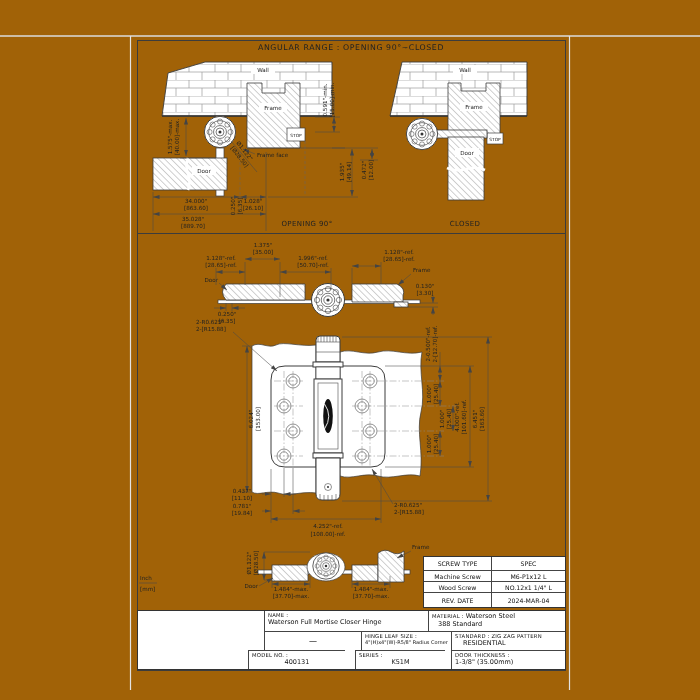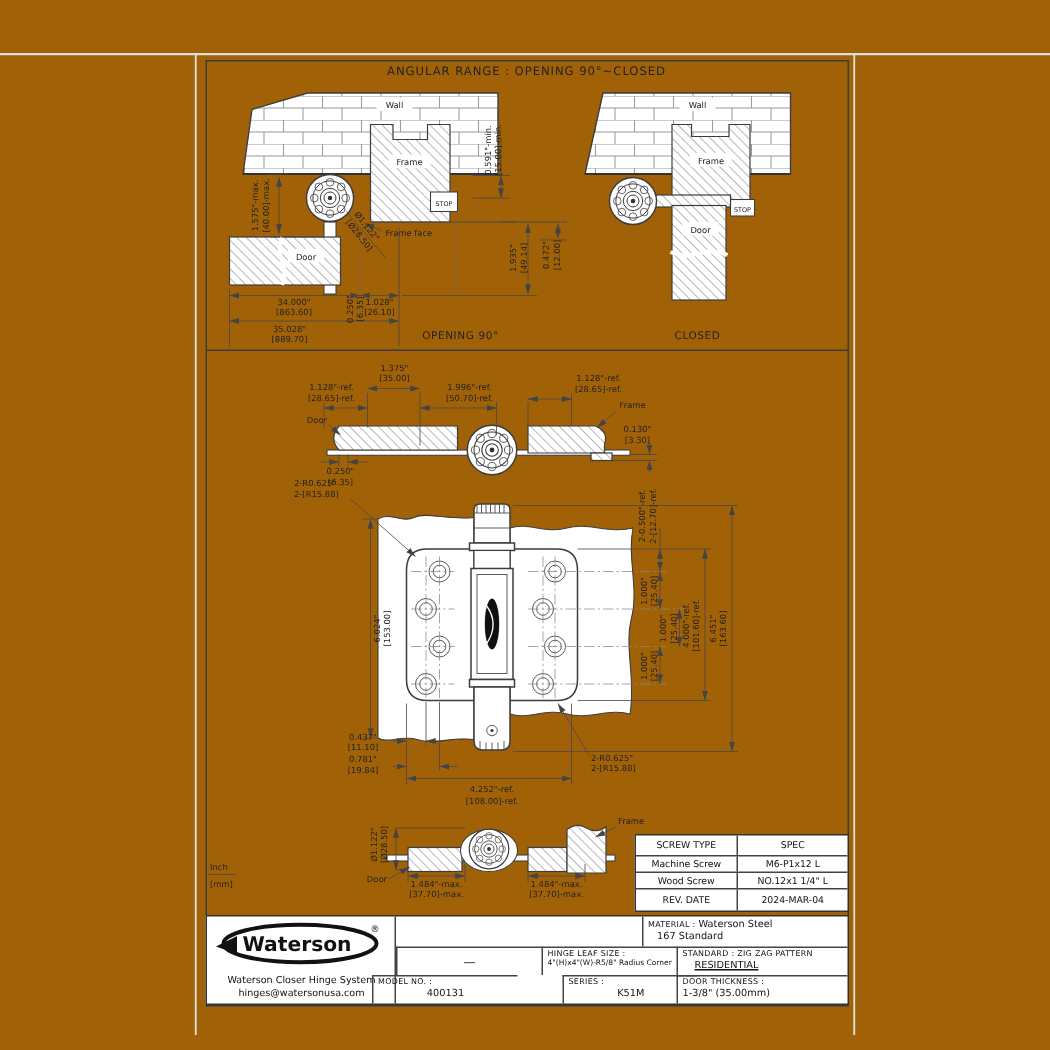--- a/index.html
+++ b/index.html
@@ -339,54 +339,48 @@
     <div class="sc sc2">NO.12x1 1/4" L</div>
   </div>
   <div class="sr rev">
     <div class="sc sc1">REV. DATE</div>
     <div class="sc sc2">2024-MAR-04</div>
   </div>
 </div>
 
 
 <div class="tb">
-  <div class="logo">
-    <svg width="126" height="36" viewBox="0 0 126 36">
-      <ellipse cx="62" cy="18" rx="51" ry="12.5" fill="none" stroke="#111" stroke-width="2.6"></ellipse>
-      <polygon points="6,20 20,13 20,25" fill="#111"></polygon>
-      <text x="60" y="23" text-anchor="middle" font-size="13.5" font-weight="bold" fill="#111">Waterson</text>
-      <text x="112" y="10" text-anchor="middle" font-size="6" fill="#111">®</text>
-    </svg>
-    <div class="co1">Waterson Closer Hinge System</div>
-    <div class="co2">hinges@watersonusa.com</div>
-  </div>
-
+
+  <div class="cell" style="left:126px;top:0;width:164px;height:20px;border-top:none;">
+    <div class="lab">NAME :</div>
+    <div class="val">Waterson Full Mortise Closer Hinge</div>
+  </div>
   <div class="cell" style="left:290px;top:0;width:137px;height:20px;border-top:none;">
     <span class="lab">MATERIAL :</span>
     <span class="val">Waterson Steel</span>
-    <div class="val" style="padding-left:6px;">167 Standard</div>
+    <div class="val" style="padding-left:6px;">388 Standard</div>
   </div>
 
   <div class="cell dashc" style="left:126px;top:20px;width:97px;height:19px;">
     <span>—</span>
   </div>
   <div class="cell" style="left:223px;top:20px;width:90px;height:19px;">
     <div class="lab">HINGE LEAF SIZE :</div>
     <div class="small">4"(H)x4"(W)-R5/8" Radius Corner</div>
   </div>
   <div class="cell" style="left:313px;top:20px;width:114px;height:19px;">
     <div class="lab">STANDARD : ZIG ZAG PATTERN</div>
-    <div class="val" style="padding-left:8px;text-decoration:underline;">RESIDENTIAL</div>
+    <div class="val" style="padding-left:8px;">RESIDENTIAL</div>
   </div>
 
   <div class="cell" style="left:110px;top:39px;width:97px;height:19px;">
     <div class="lab">MODEL NO. :</div>
     <div class="valc">400131</div>
   </div>
-  <div class="cell" style="left:237px;top:39px;width:90px;height:19px;">
+  <div class="cell" style="left:217px;top:39px;width:90px;height:19px;">
     <div class="lab">SERIES :</div>
     <div class="valc">K51M</div>
   </div>
   <div class="cell" style="left:313px;top:39px;width:114px;height:19px;">
     <div class="lab">DOOR THICKNESS :</div>
     <div class="val">1-3/8" (35.00mm)</div>
   </div>
 </div>
 
 </div>

